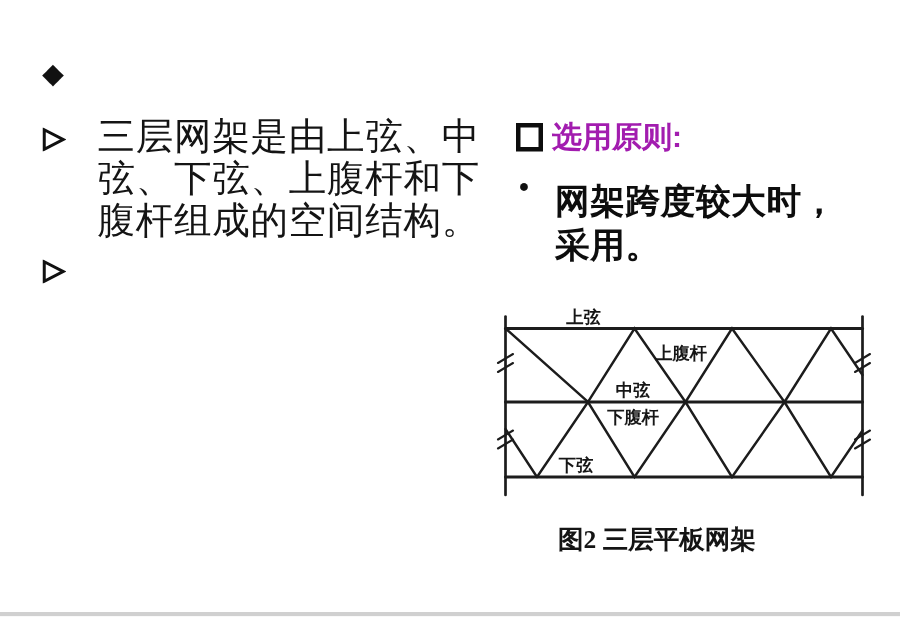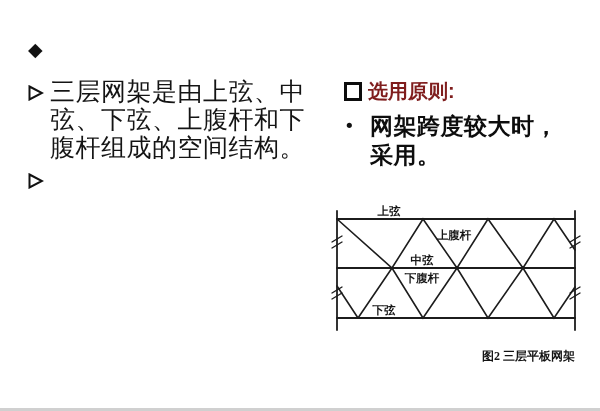--- a/index.html
+++ b/index.html
@@ -2,39 +2,39 @@
 <html><head>
 <meta charset="utf-8">
 <style>
   html,body{margin:0;padding:0;background:#ffffff;}
   .slide{position:relative;width:600px;height:411px;background:#ffffff;overflow:hidden;
          font-family:"Liberation Serif", serif;color:#111111;}
   
   .heading{position:absolute;left:28px;top:40px;display:flex;align-items:center;
            font-family:"Liberation Serif", serif;font-weight:bold;font-size:23px;color:#111;}
   .heading .diamond{font-family:"DejaVu Sans", sans-serif;font-size:19px;margin-right:2px;line-height:1;}
-  .bullet-item{position:absolute;left:28px;width:292px;display:flex;align-items:flex-start;}
+  .bullet-item{position:absolute;left:28px;width:292px;display:flex;align-items:flex-start;justify-content:space-between;}
   .bullet-item .arrow{flex:0 0 22px;margin-top:7px;}
   .bullet-text{font-size:25px;line-height:28px;white-space:pre-line;color:#141414;
                font-family:"Liberation Serif", serif;letter-spacing:.5px;}
   .b1{top:78px;}
   .b2{top:166px;}
   
   .rheading{position:absolute;left:344px;top:78px;display:flex;align-items:center;
-            font-family:"Liberation Sans", sans-serif;font-weight:bold;font-size:20px;color:#7f1d1d;}
+            font-family:"Liberation Sans", sans-serif;font-weight:bold;font-size:20px;color:#a21caf;}
   .rheading .sq{display:inline-block;width:12px;height:13px;border:3px solid #0d0d0d;margin-right:6px;}
   .rbullet{position:absolute;left:344px;top:112px;width:230px;display:flex;align-items:flex-start;}
   .rbullet .dot{flex:0 0 26px;font-family:"DejaVu Sans", sans-serif;font-size:18px;line-height:28px;}
   .rbullet-text{font-family:"Liberation Sans", sans-serif;font-weight:bold;font-size:23px;
-                line-height:29px;white-space:pre-line;color:#0d0d0d;letter-spacing:.5px;}
+                line-height:29px;white-space:pre-line;color:#0d0d0d;letter-spacing:.5px;margin-top:8px;}
   
   .figure-svg{position:absolute;left:328px;top:194px;}
   .fig-label{font-family:"Liberation Serif", serif;font-weight:bold;font-size:11.5px;fill:#161616;}
-  .caption{position:absolute;left:405px;top:348px;width:170px;text-align:right;
-           font-family:"Liberation Serif", serif;font-weight:bold;font-size:12px;color:#141414;}
+  .caption{position:absolute;left:372px;top:348px;width:170px;text-align:left;
+           font-family:"Liberation Serif", serif;font-weight:bold;font-size:17px;color:#141414;}
   .bottom-bar{position:absolute;left:0;bottom:0;width:600px;height:3px;background:#d0d0d0;}
 </style>
 </head>
 <body>
 
 <div class="slide">
 
   <div class="heading">
     <span class="diamond">◆</span>
   </div>

